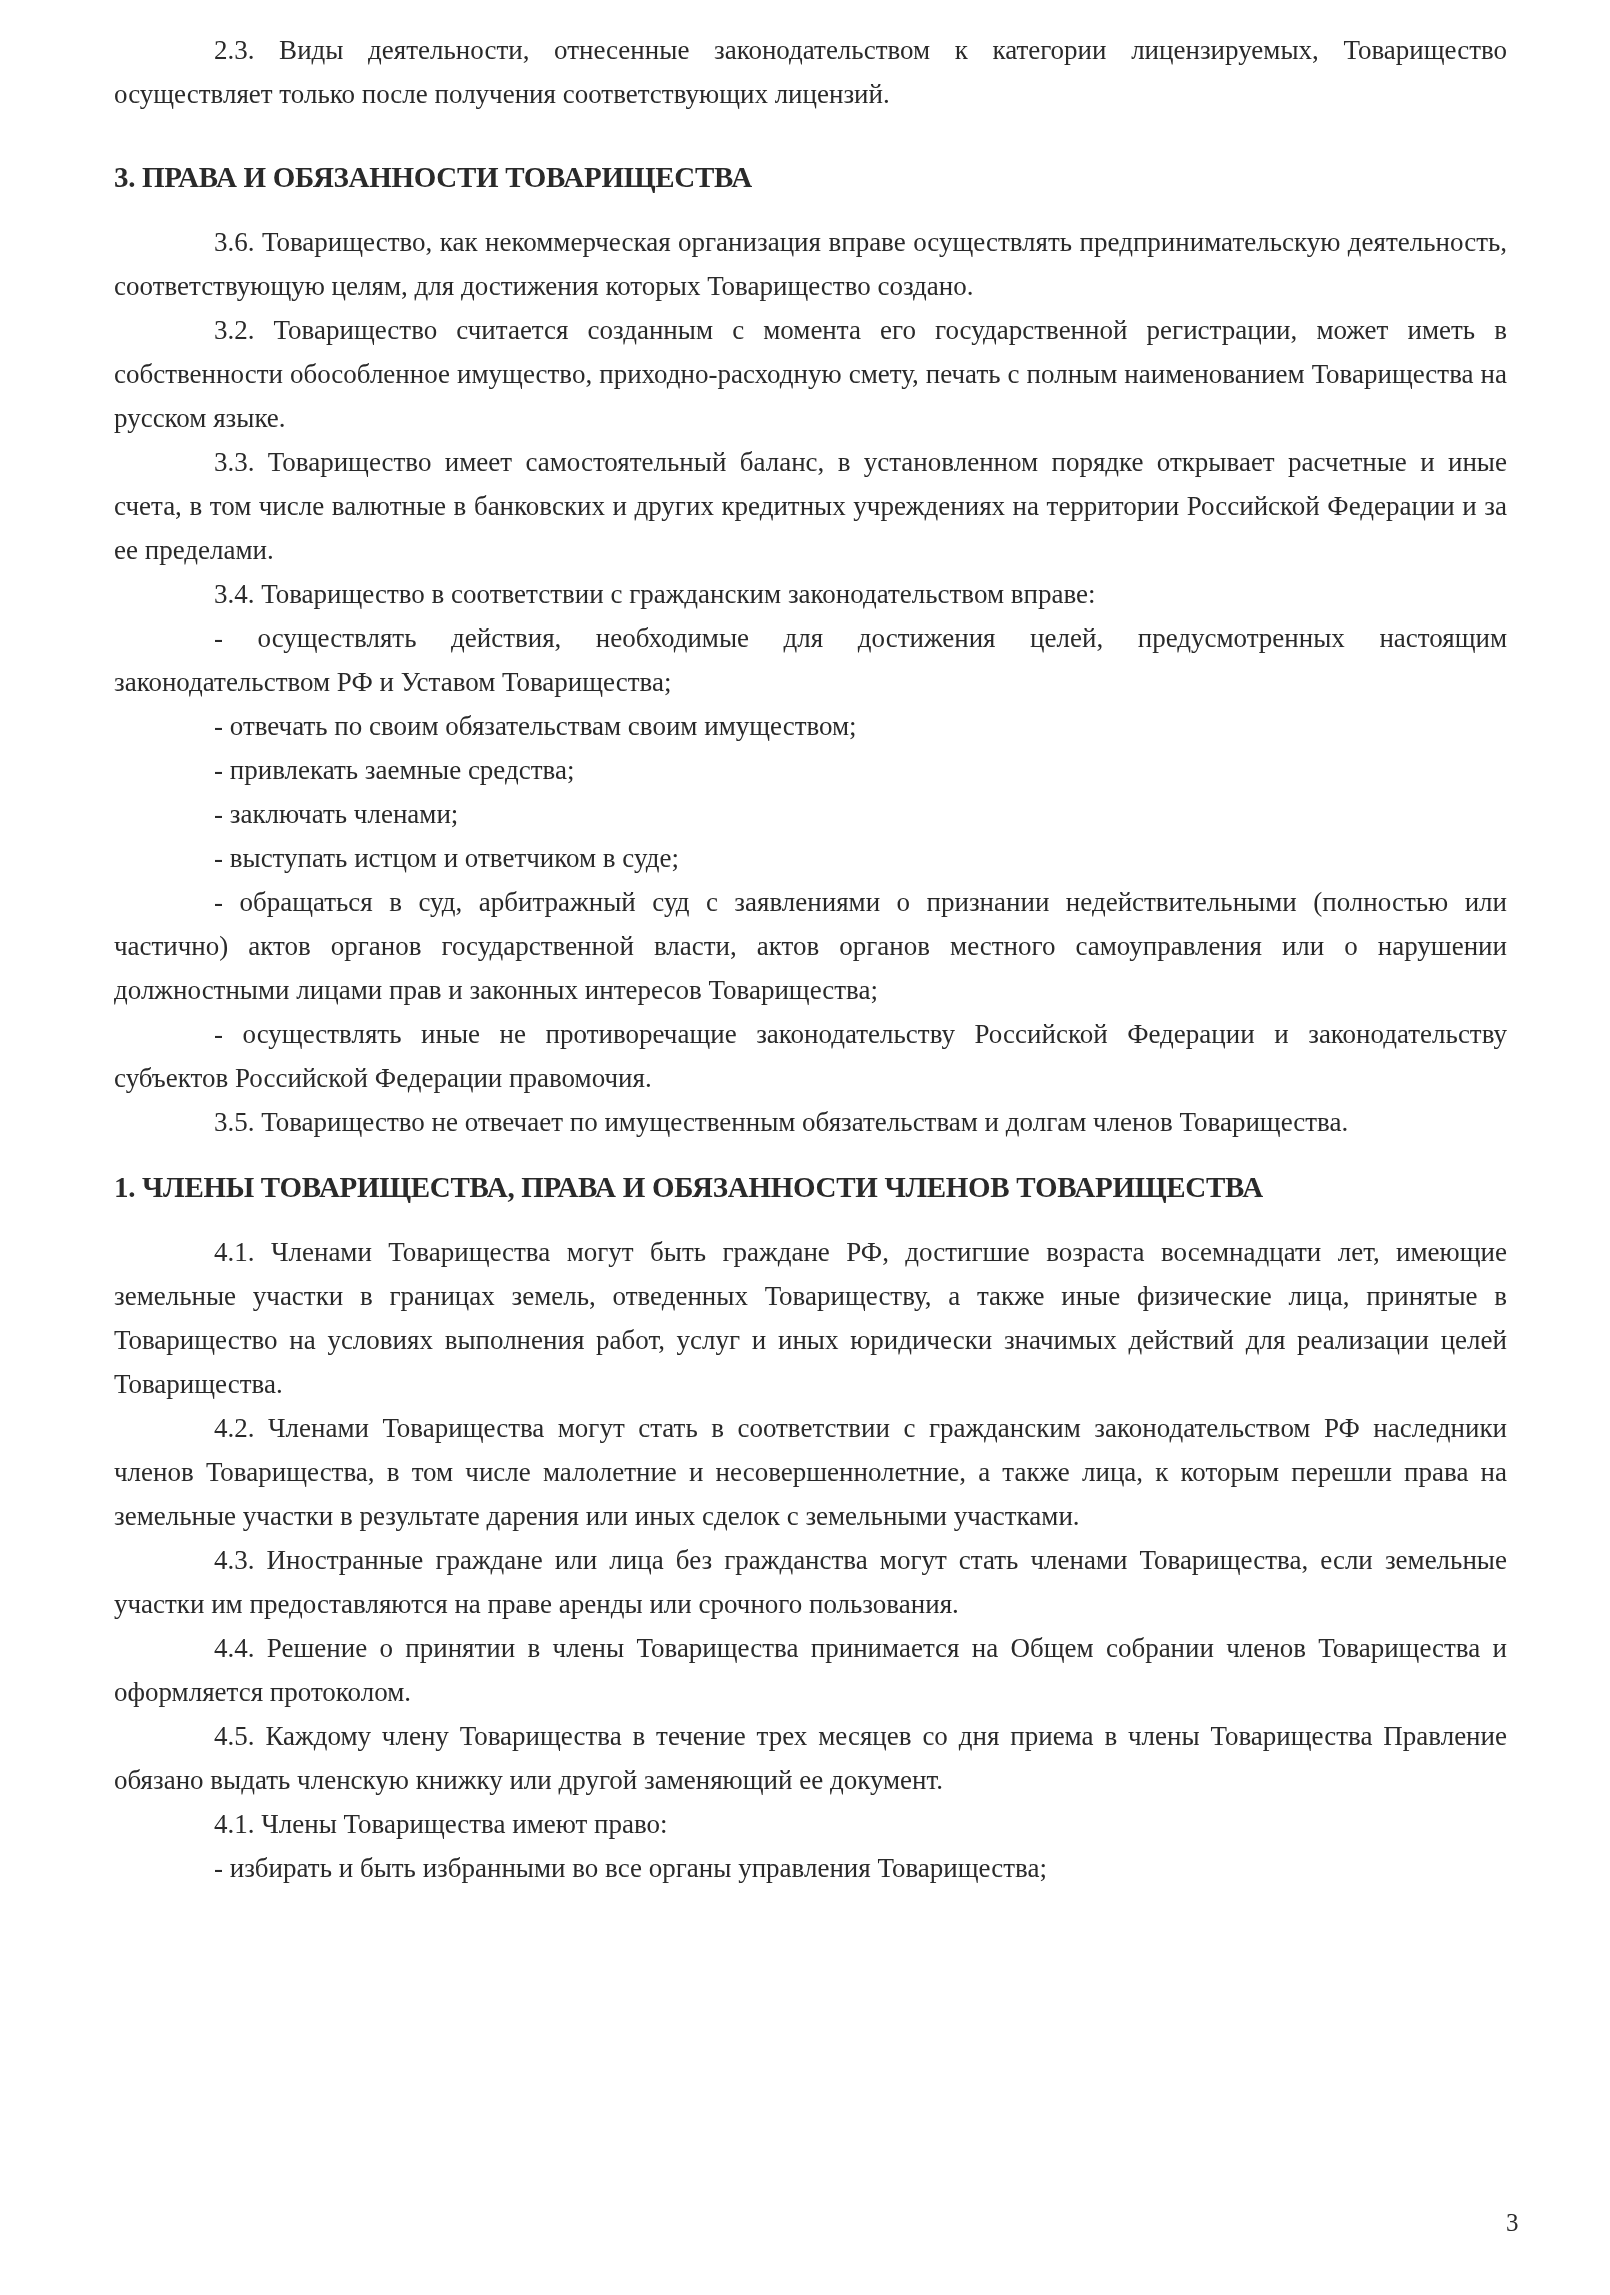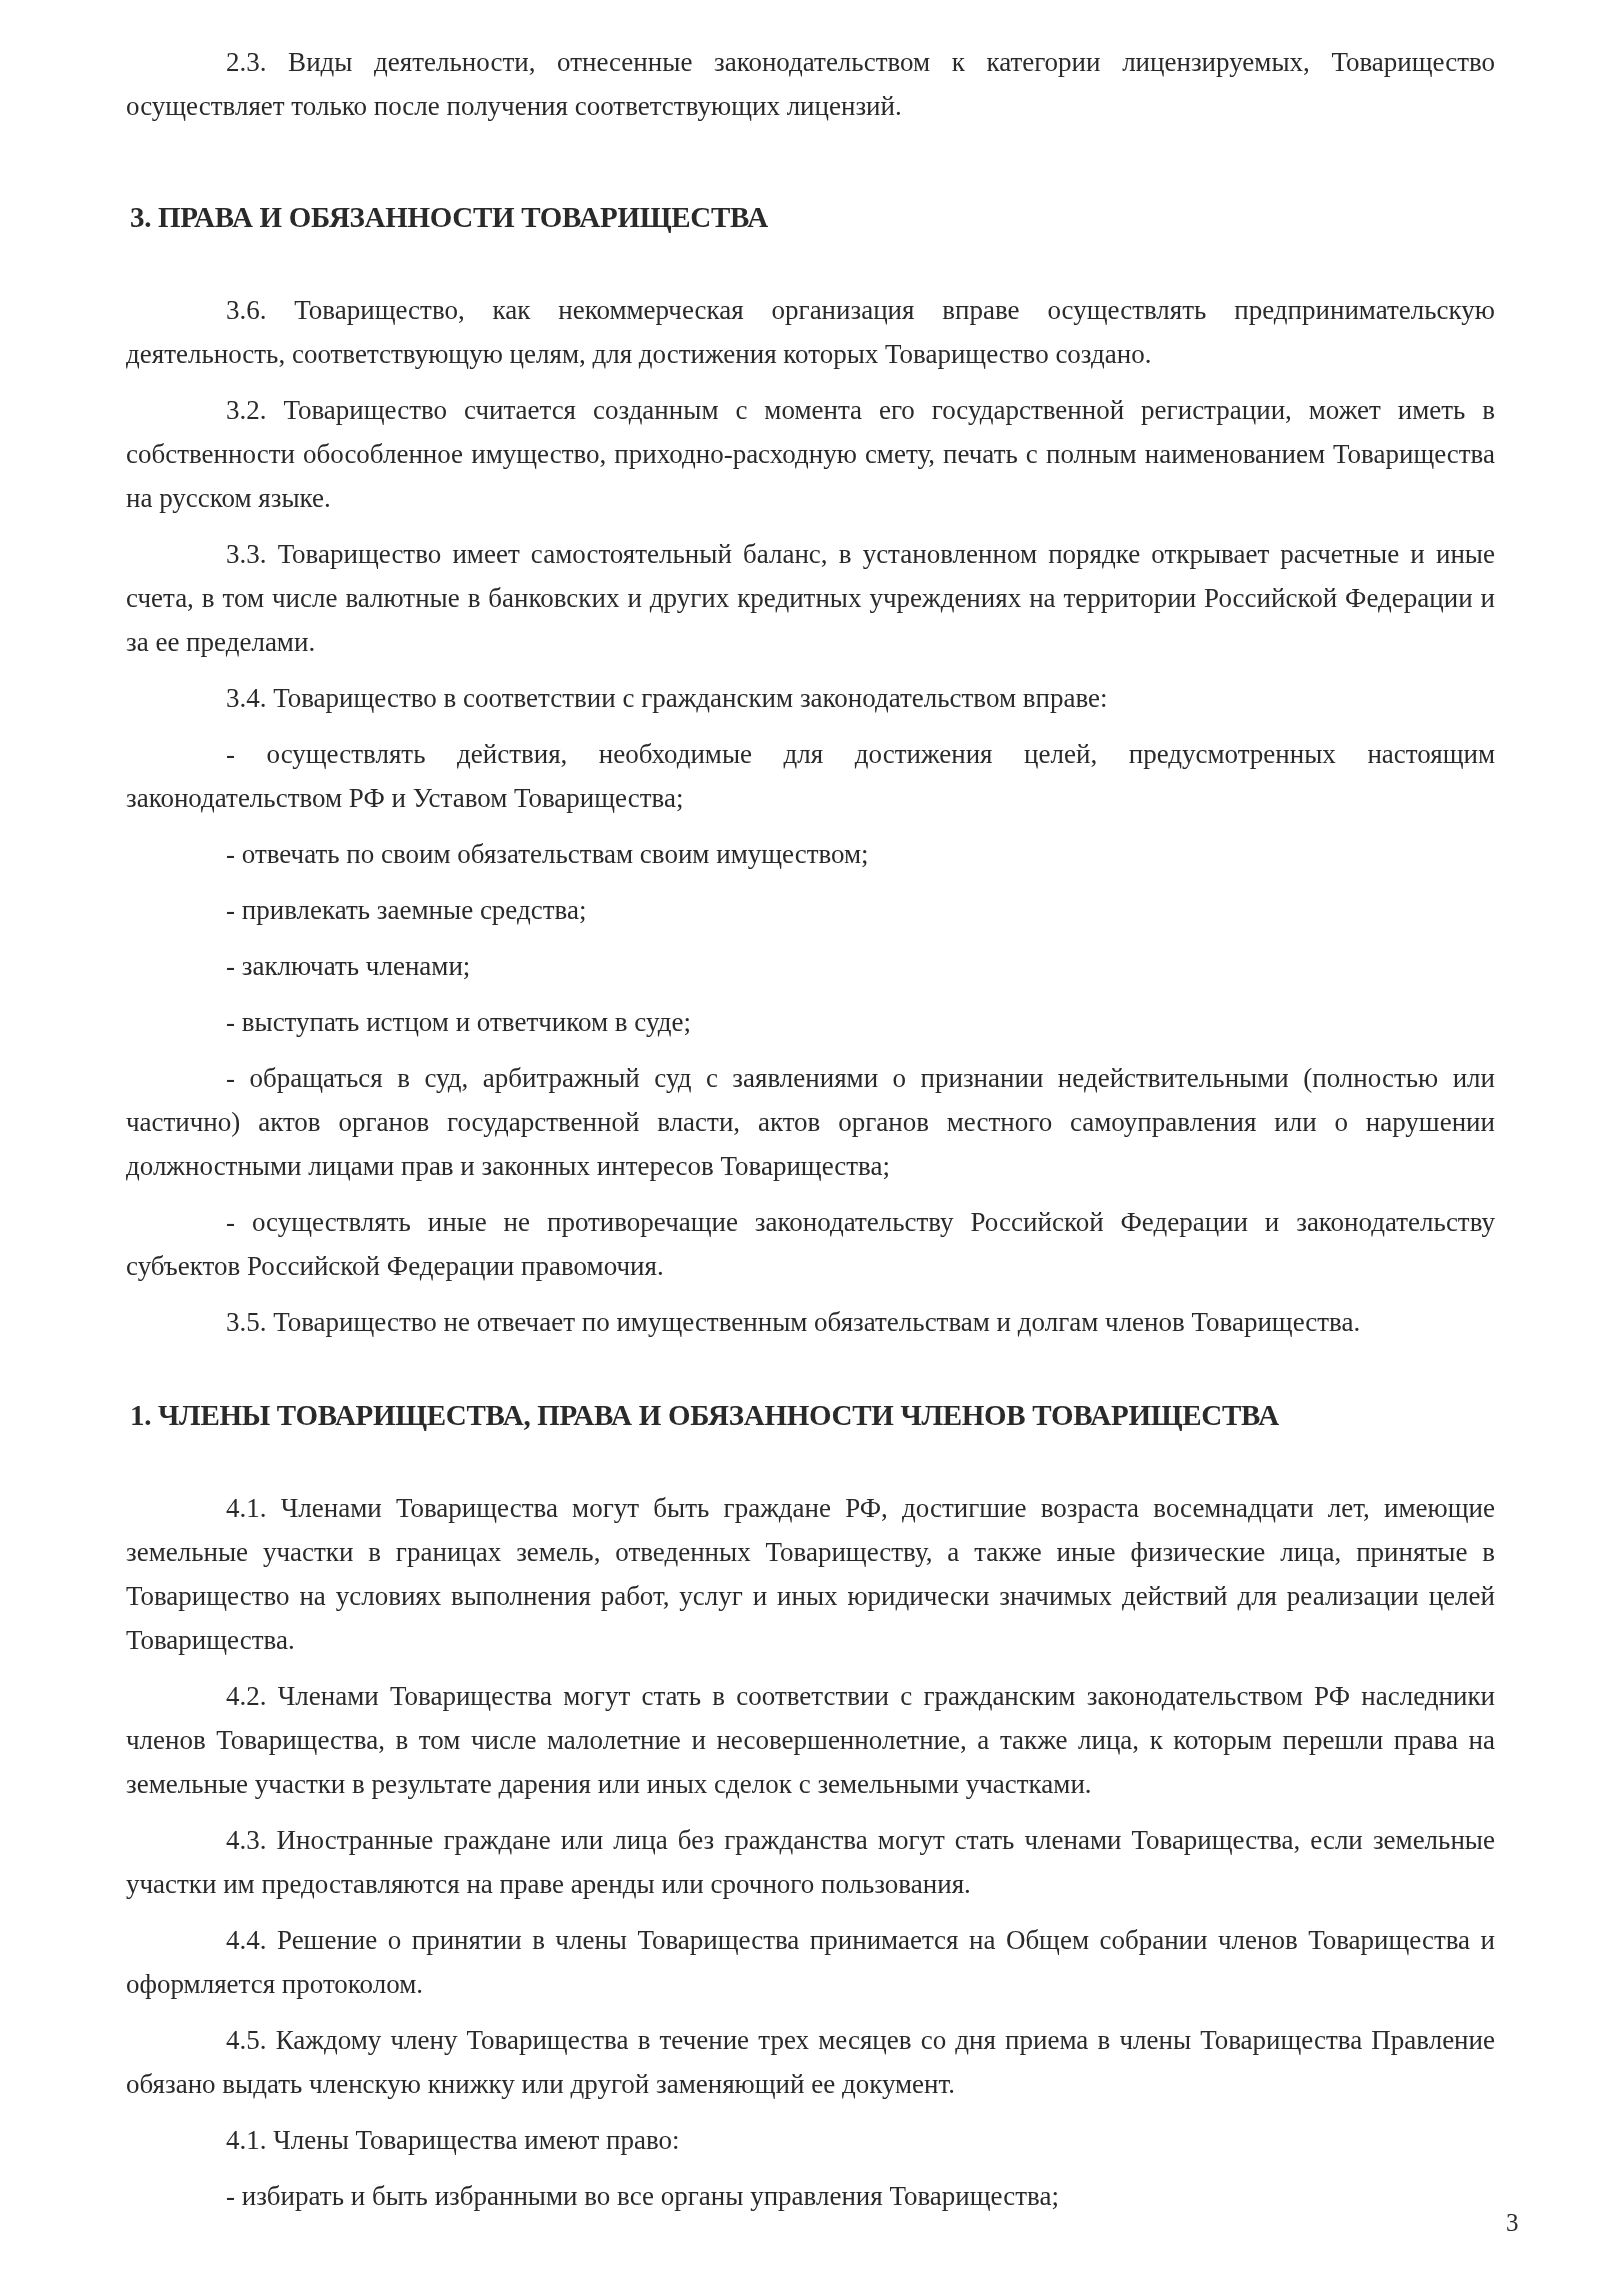--- a/index.html
+++ b/index.html
@@ -5,25 +5,25 @@
   html, body { margin: 0; padding: 0; background: #ffffff; }
   body {
     width: 1610px; height: 2295px; position: relative; overflow: hidden;
     font-family: "Liberation Serif", "DejaVu Serif", serif;
     color: #2a2a2a;
   }
   .page {
     position: absolute; left: 114px; top: 28px; width: 1393px;
     font-size: 27px; line-height: 44px;
   }
-  .p { text-align: justify; margin: 12px; text-indent: 100px; }
+  .p { text-align: justify; margin: 0; text-indent: 100px; }
   .gap-s { height: 21px; }
   .gap-l { height: 39px; }
   h2 {
-    font-size: 29px; font-weight: bold; margin: 16px; line-height: 44px;
+    font-size: 29px; font-weight: bold; margin: 0; line-height: 44px;
     letter-spacing: -0.3px;
   }
   .page-num {
     position: absolute; left: 1506px; top: 2209px; font-size: 25px;
   }
 </style>
 </head>
 <body>
 
 <div class="page">

